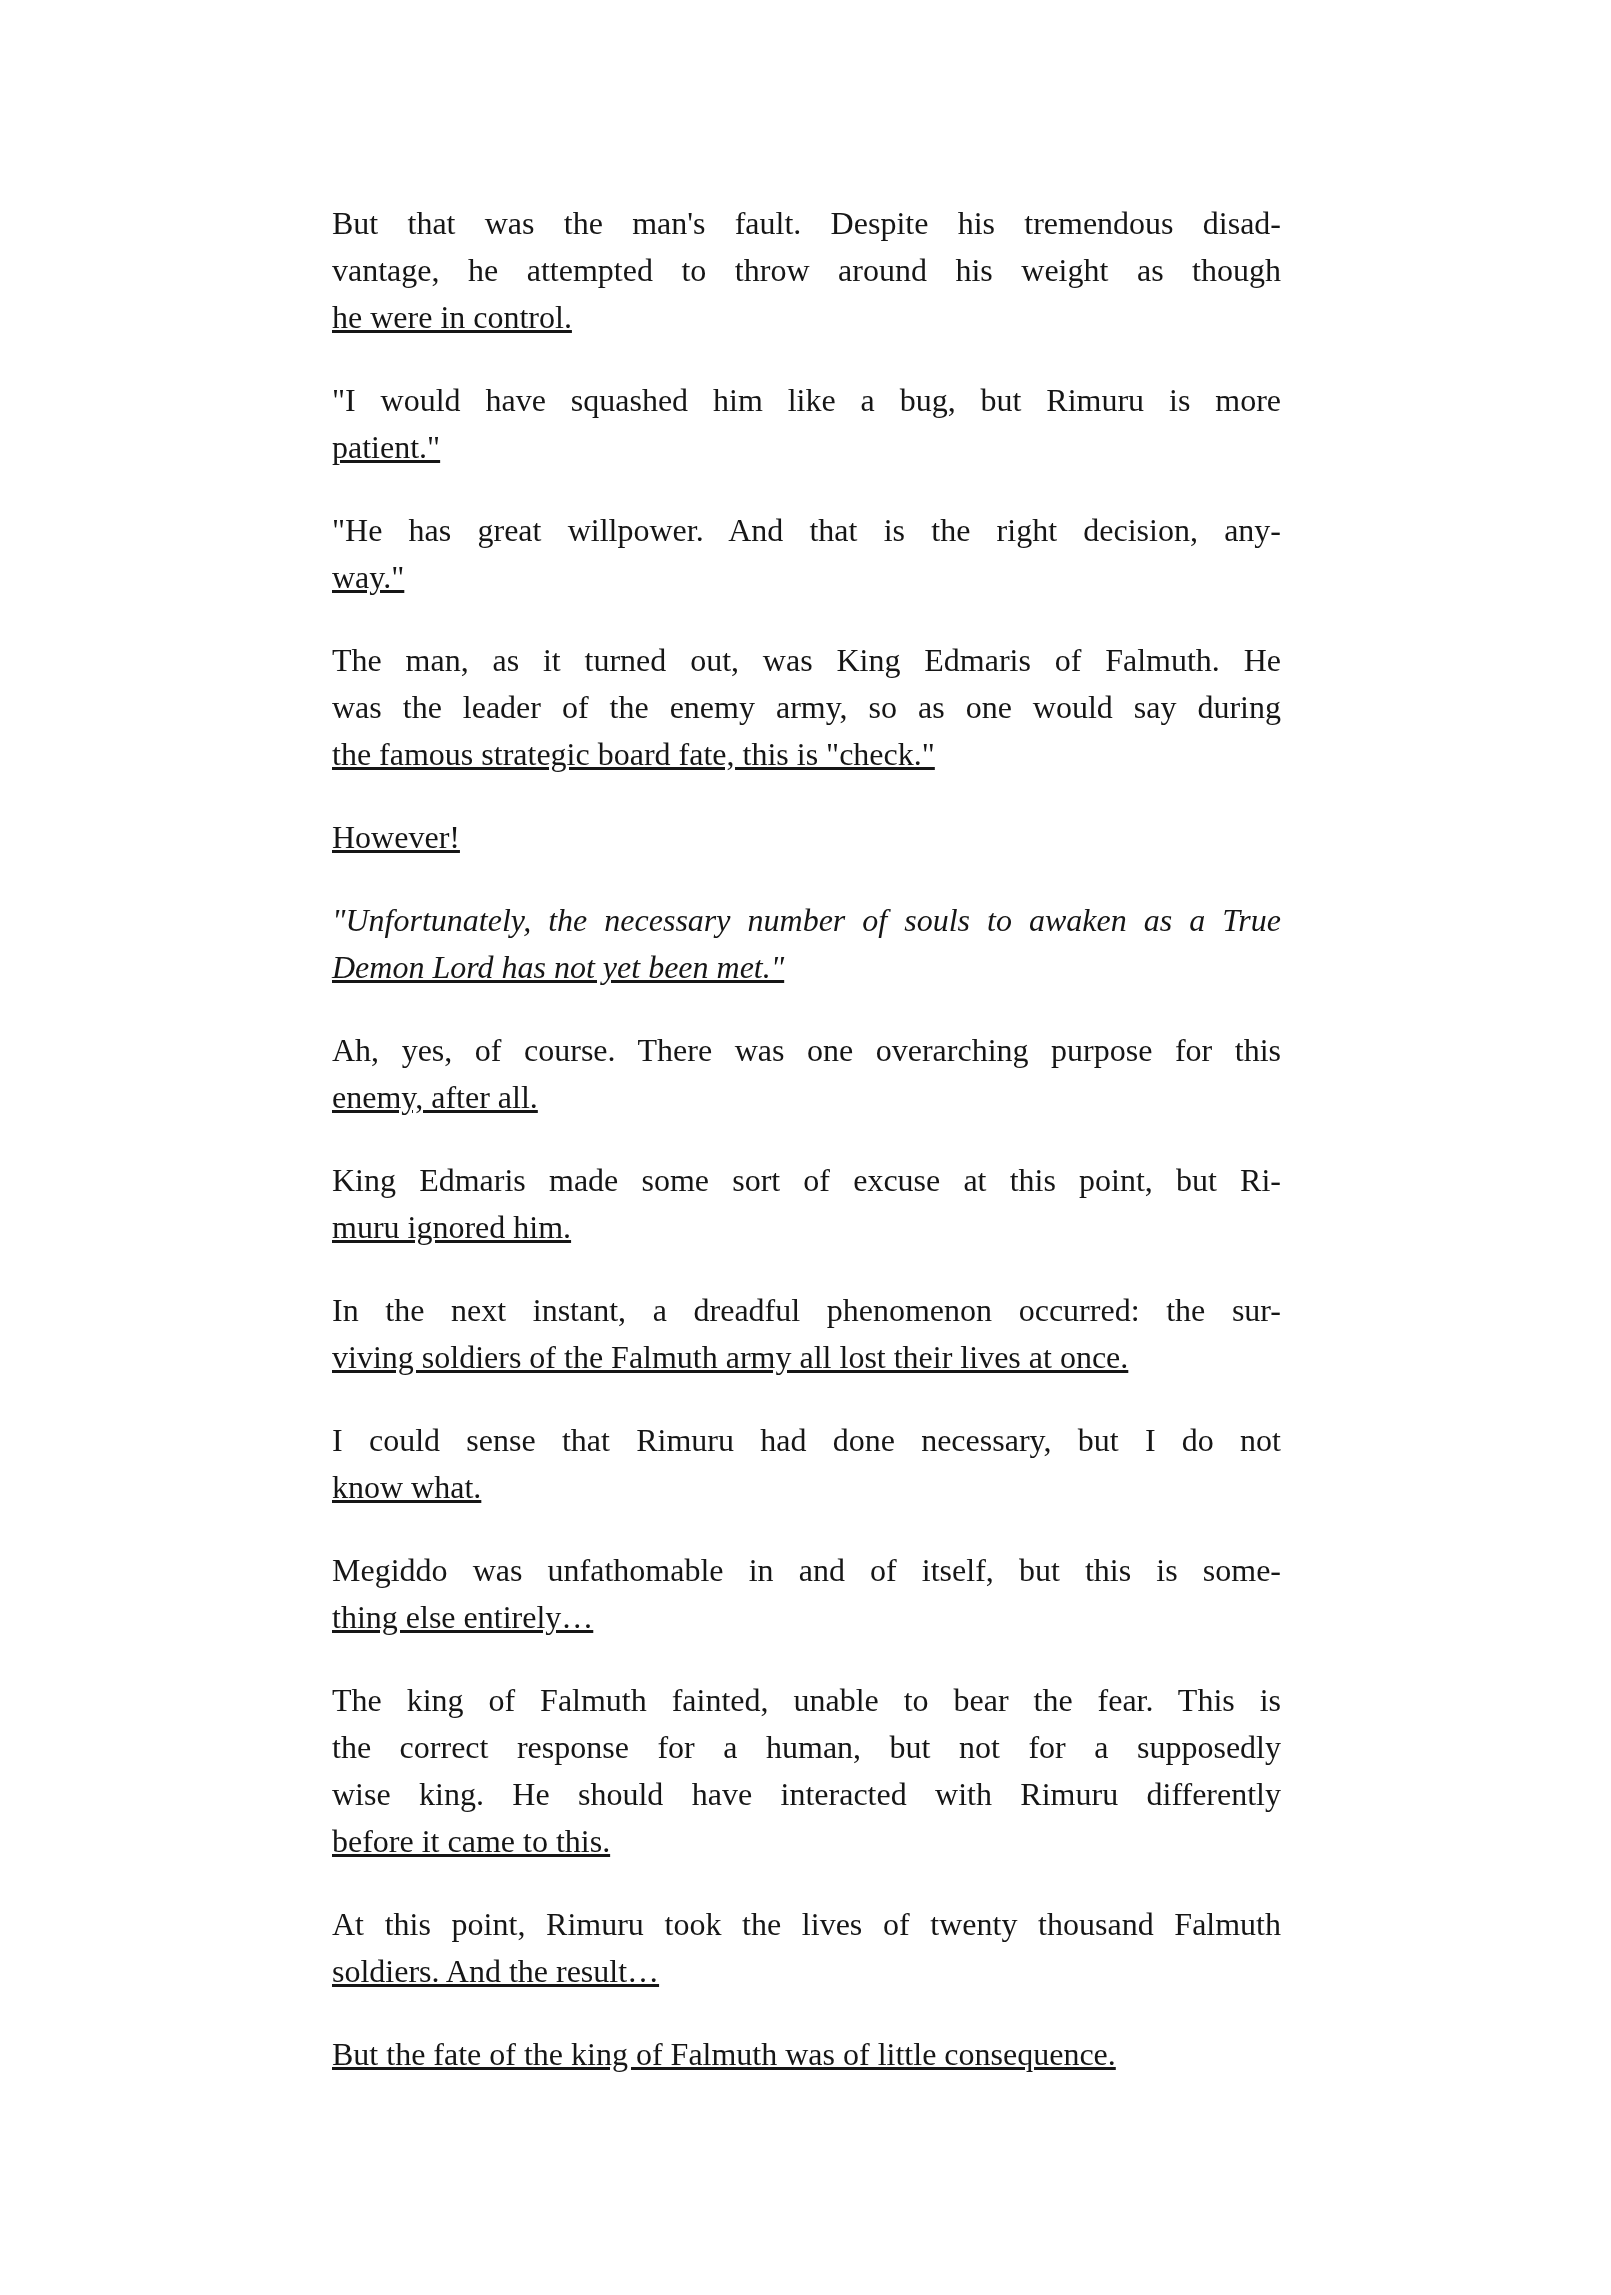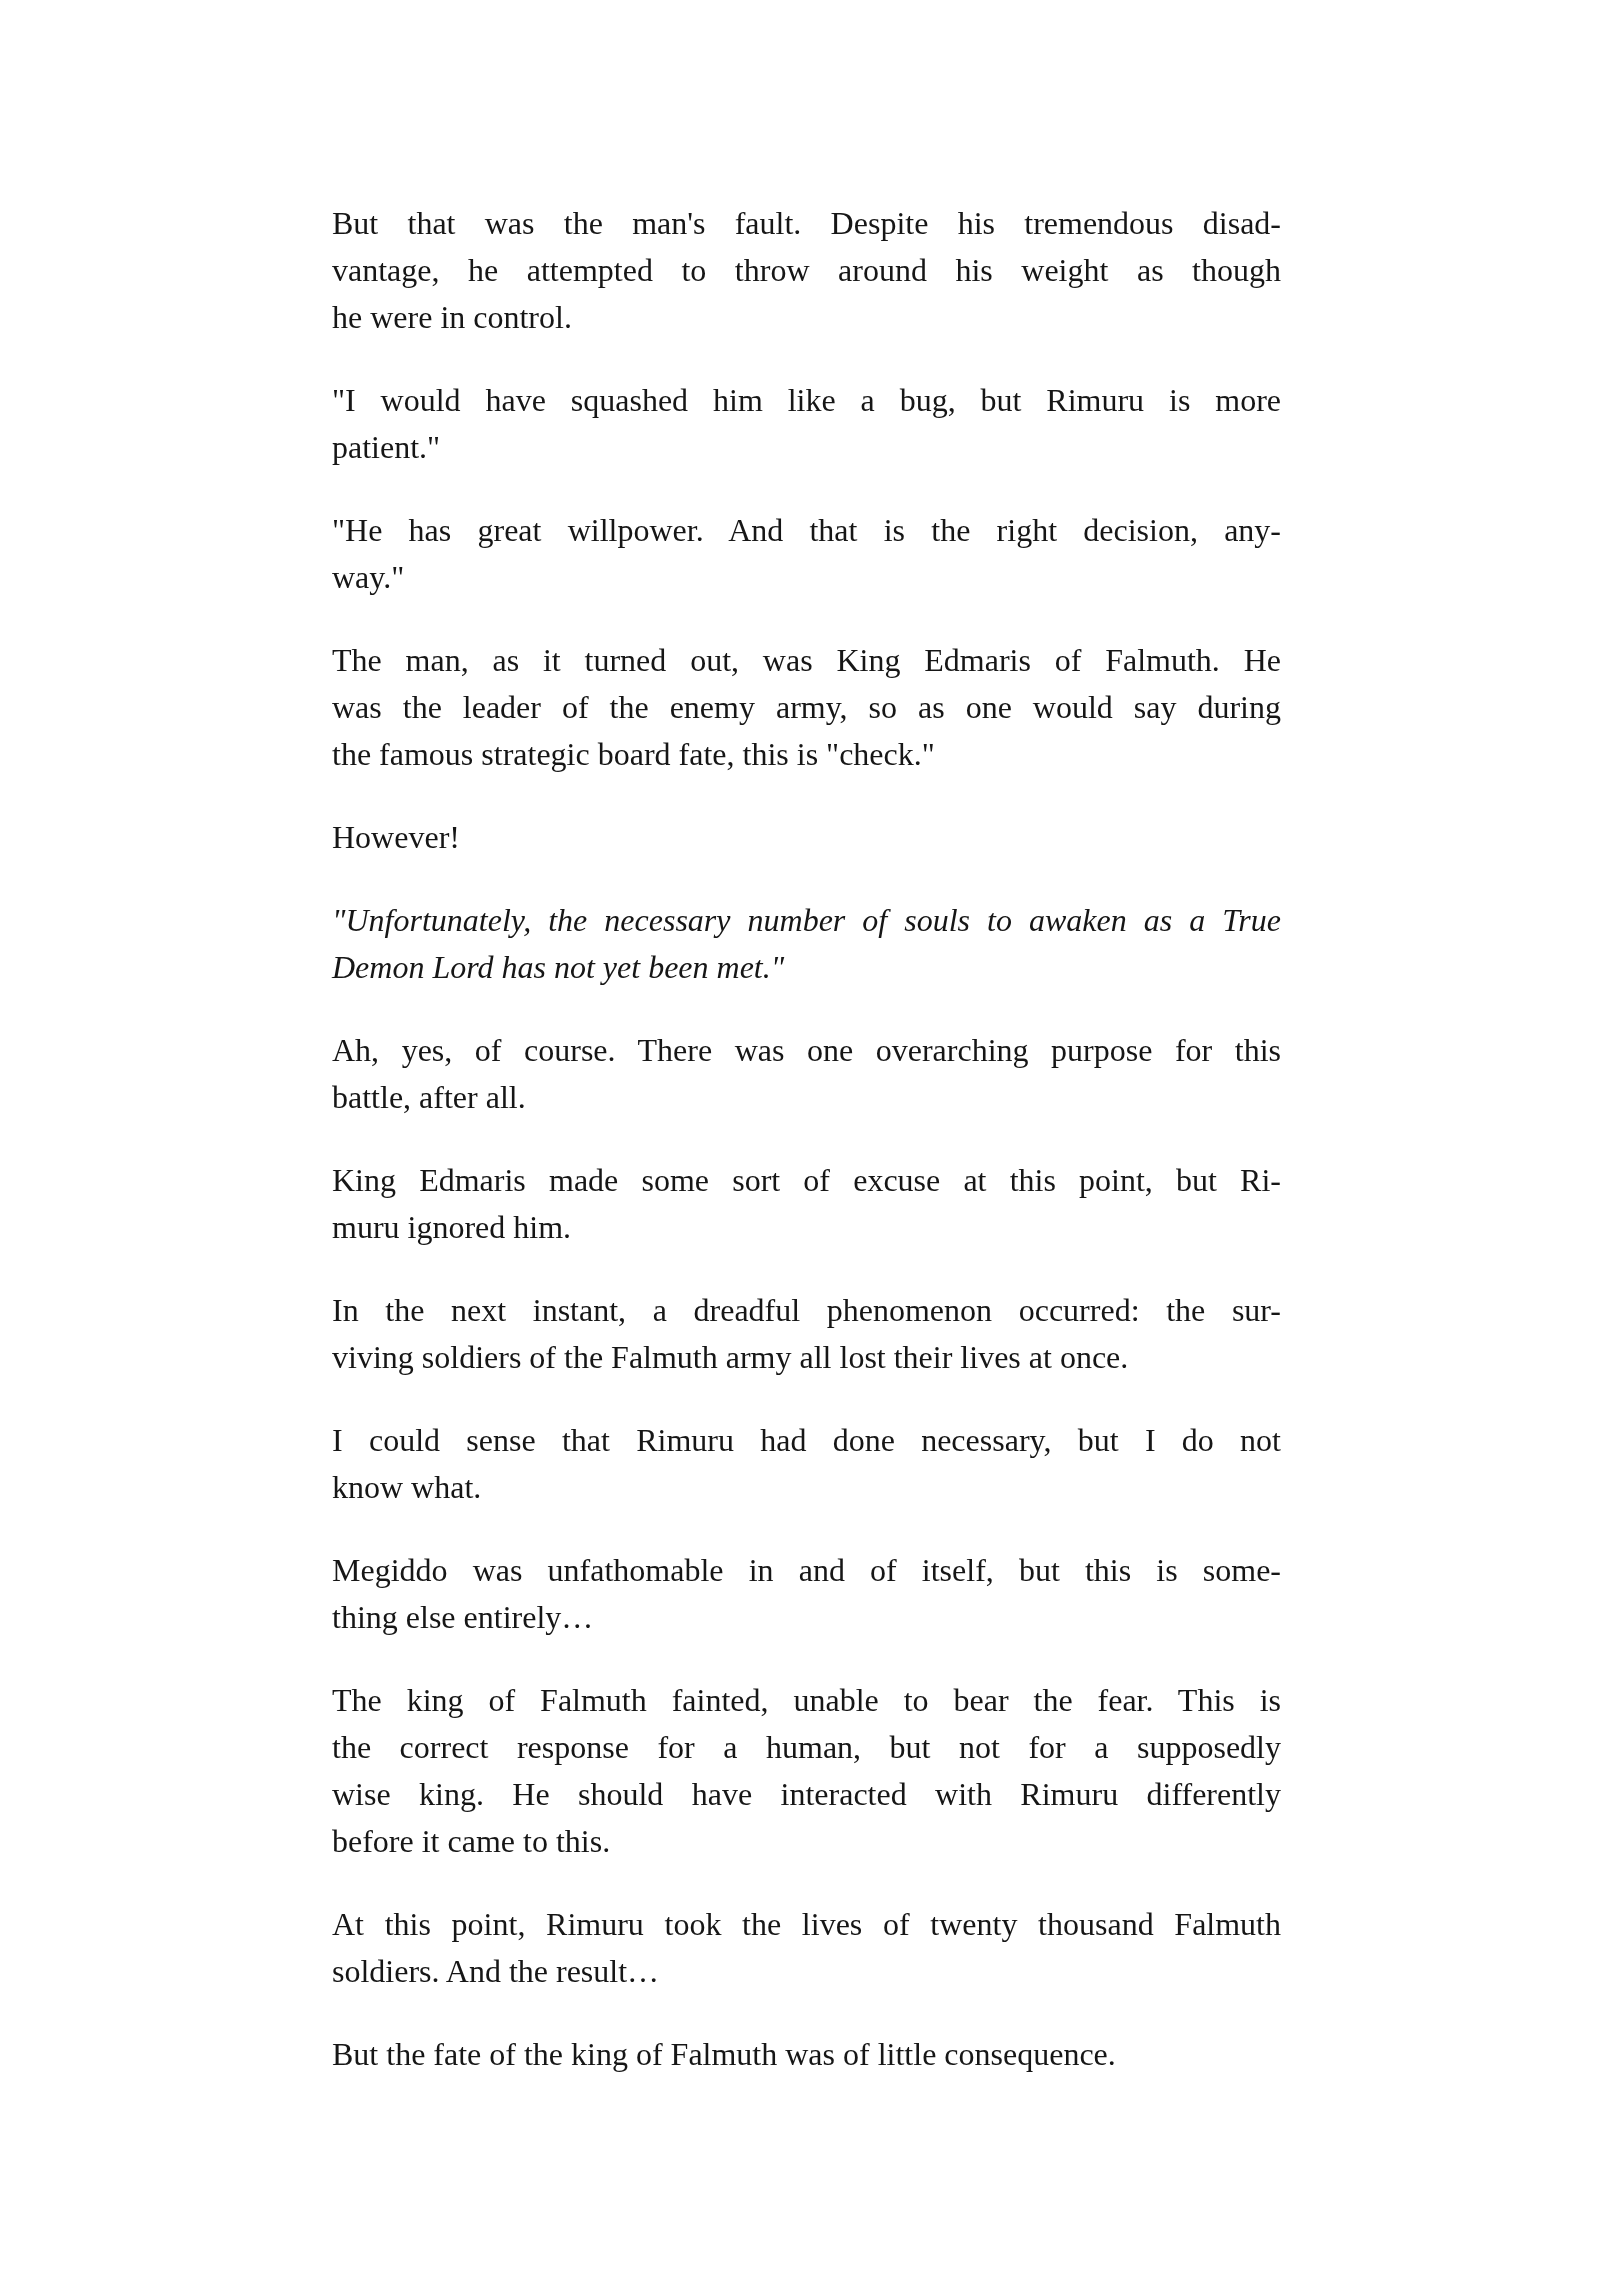--- a/index.html
+++ b/index.html
@@ -36,20 +36,21 @@
   .paragraph.italic .line {
     font-style: italic;
   }
   .line {
     text-align: justify;
     text-align-last: justify;
   }
   .line.last {
     text-align: left;
     text-align-last: left;
+    text-decoration: underline;
   }
 </style>
 </head>
 <body style="background: rgb(255, 255, 255);">
 
 <div class="page">
   <div class="text-block" style="color: rgb(22, 22, 22);">
       <div class="paragraph">
         <div class="line">But that was the man's fault. Despite his tremendous disad-</div>
         <div class="line">vantage, he attempted to throw around his weight as though</div>
@@ -70,21 +71,21 @@
       </div>
       <div class="paragraph">
         <div class="line last">However!</div>
       </div>
       <div class="paragraph italic">
         <div class="line">"Unfortunately, the necessary number of souls to awaken as a True</div>
         <div class="line last">Demon Lord has not yet been met."</div>
       </div>
       <div class="paragraph">
         <div class="line">Ah, yes, of course. There was one overarching purpose for this</div>
-        <div class="line last">battle, after all.</div>
+        <div class="line last">enemy, after all.</div>
       </div>
       <div class="paragraph">
         <div class="line">King Edmaris made some sort of excuse at this point, but Ri-</div>
         <div class="line last">muru ignored him.</div>
       </div>
       <div class="paragraph">
         <div class="line">In the next instant, a dreadful phenomenon occurred: the sur-</div>
         <div class="line last">viving soldiers of the Falmuth army all lost their lives at once.</div>
       </div>
       <div class="paragraph">

